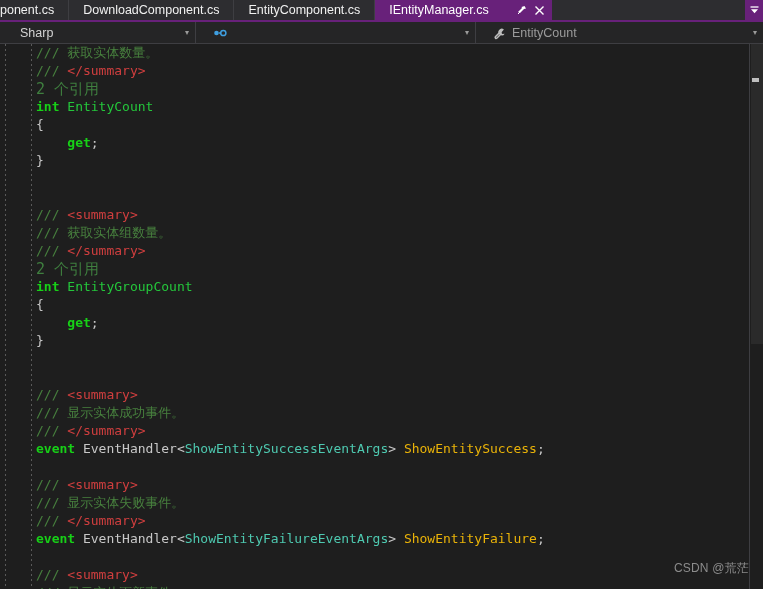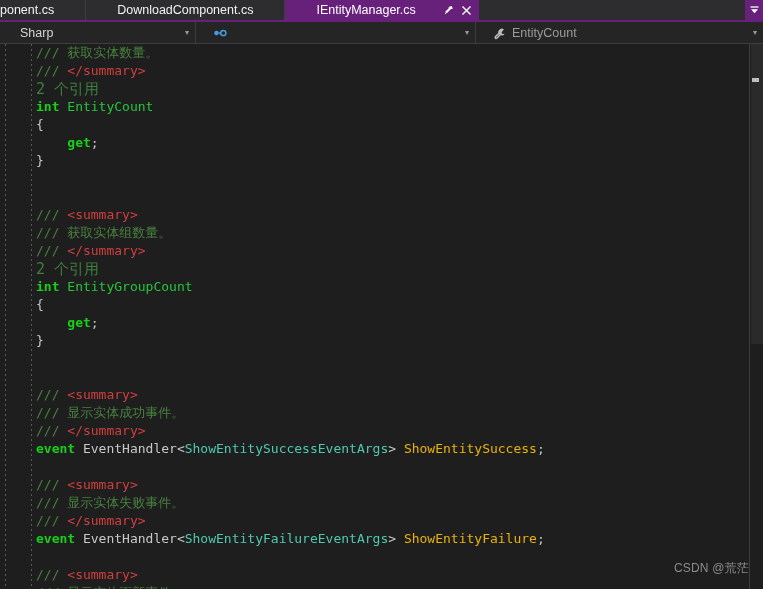--- a/index.html
+++ b/index.html
@@ -31,21 +31,21 @@
     background: #2d2d30;
     border-bottom: 2px solid #68217a;
     box-sizing: border-box;
     display: flex;
     align-items: stretch;
     overflow: hidden;
   }
   .tab {
     display: flex;
     align-items: center;
-    padding: 0 31px;
+    padding: 0 14px;
     color: #f1f1f1;
     font-size: 12.5px;
     white-space: nowrap;
     background: #2d2d30;
     border-right: 1px solid #3e3e42;
     box-sizing: border-box;
     line-height: 1;
   }
   .tab.first { padding-left: 0; }
   .tab.active {
@@ -208,20 +208,23 @@
 <body>
 
 <div id="app">
 
   <div class="tabbar">
     <div class="tab first">
       <span>ponent.cs</span>
     </div>
     <div class="tab">
       <span>DownloadComponent.cs</span>
+    </div>
+    <div class="tab">
+      <span>EntityComponent.cs</span>
     </div>
     <div class="tab active">
       <span>IEntityManager.cs</span>
       <span class="tab-actions">
         <span class="tab-icon-btn">
           <svg width="11" height="11" viewBox="0 0 11 11">
             <path d="M2 7 L6 3 L5.5 2 L8.5 1 L10 3.5 L8 4 L4 8 Z" fill="#ffffff"></path>
             <path d="M2 9 L4.2 6.8" stroke="#ffffff" stroke-width="1" fill="none"></path>
           </svg>
         </span>

